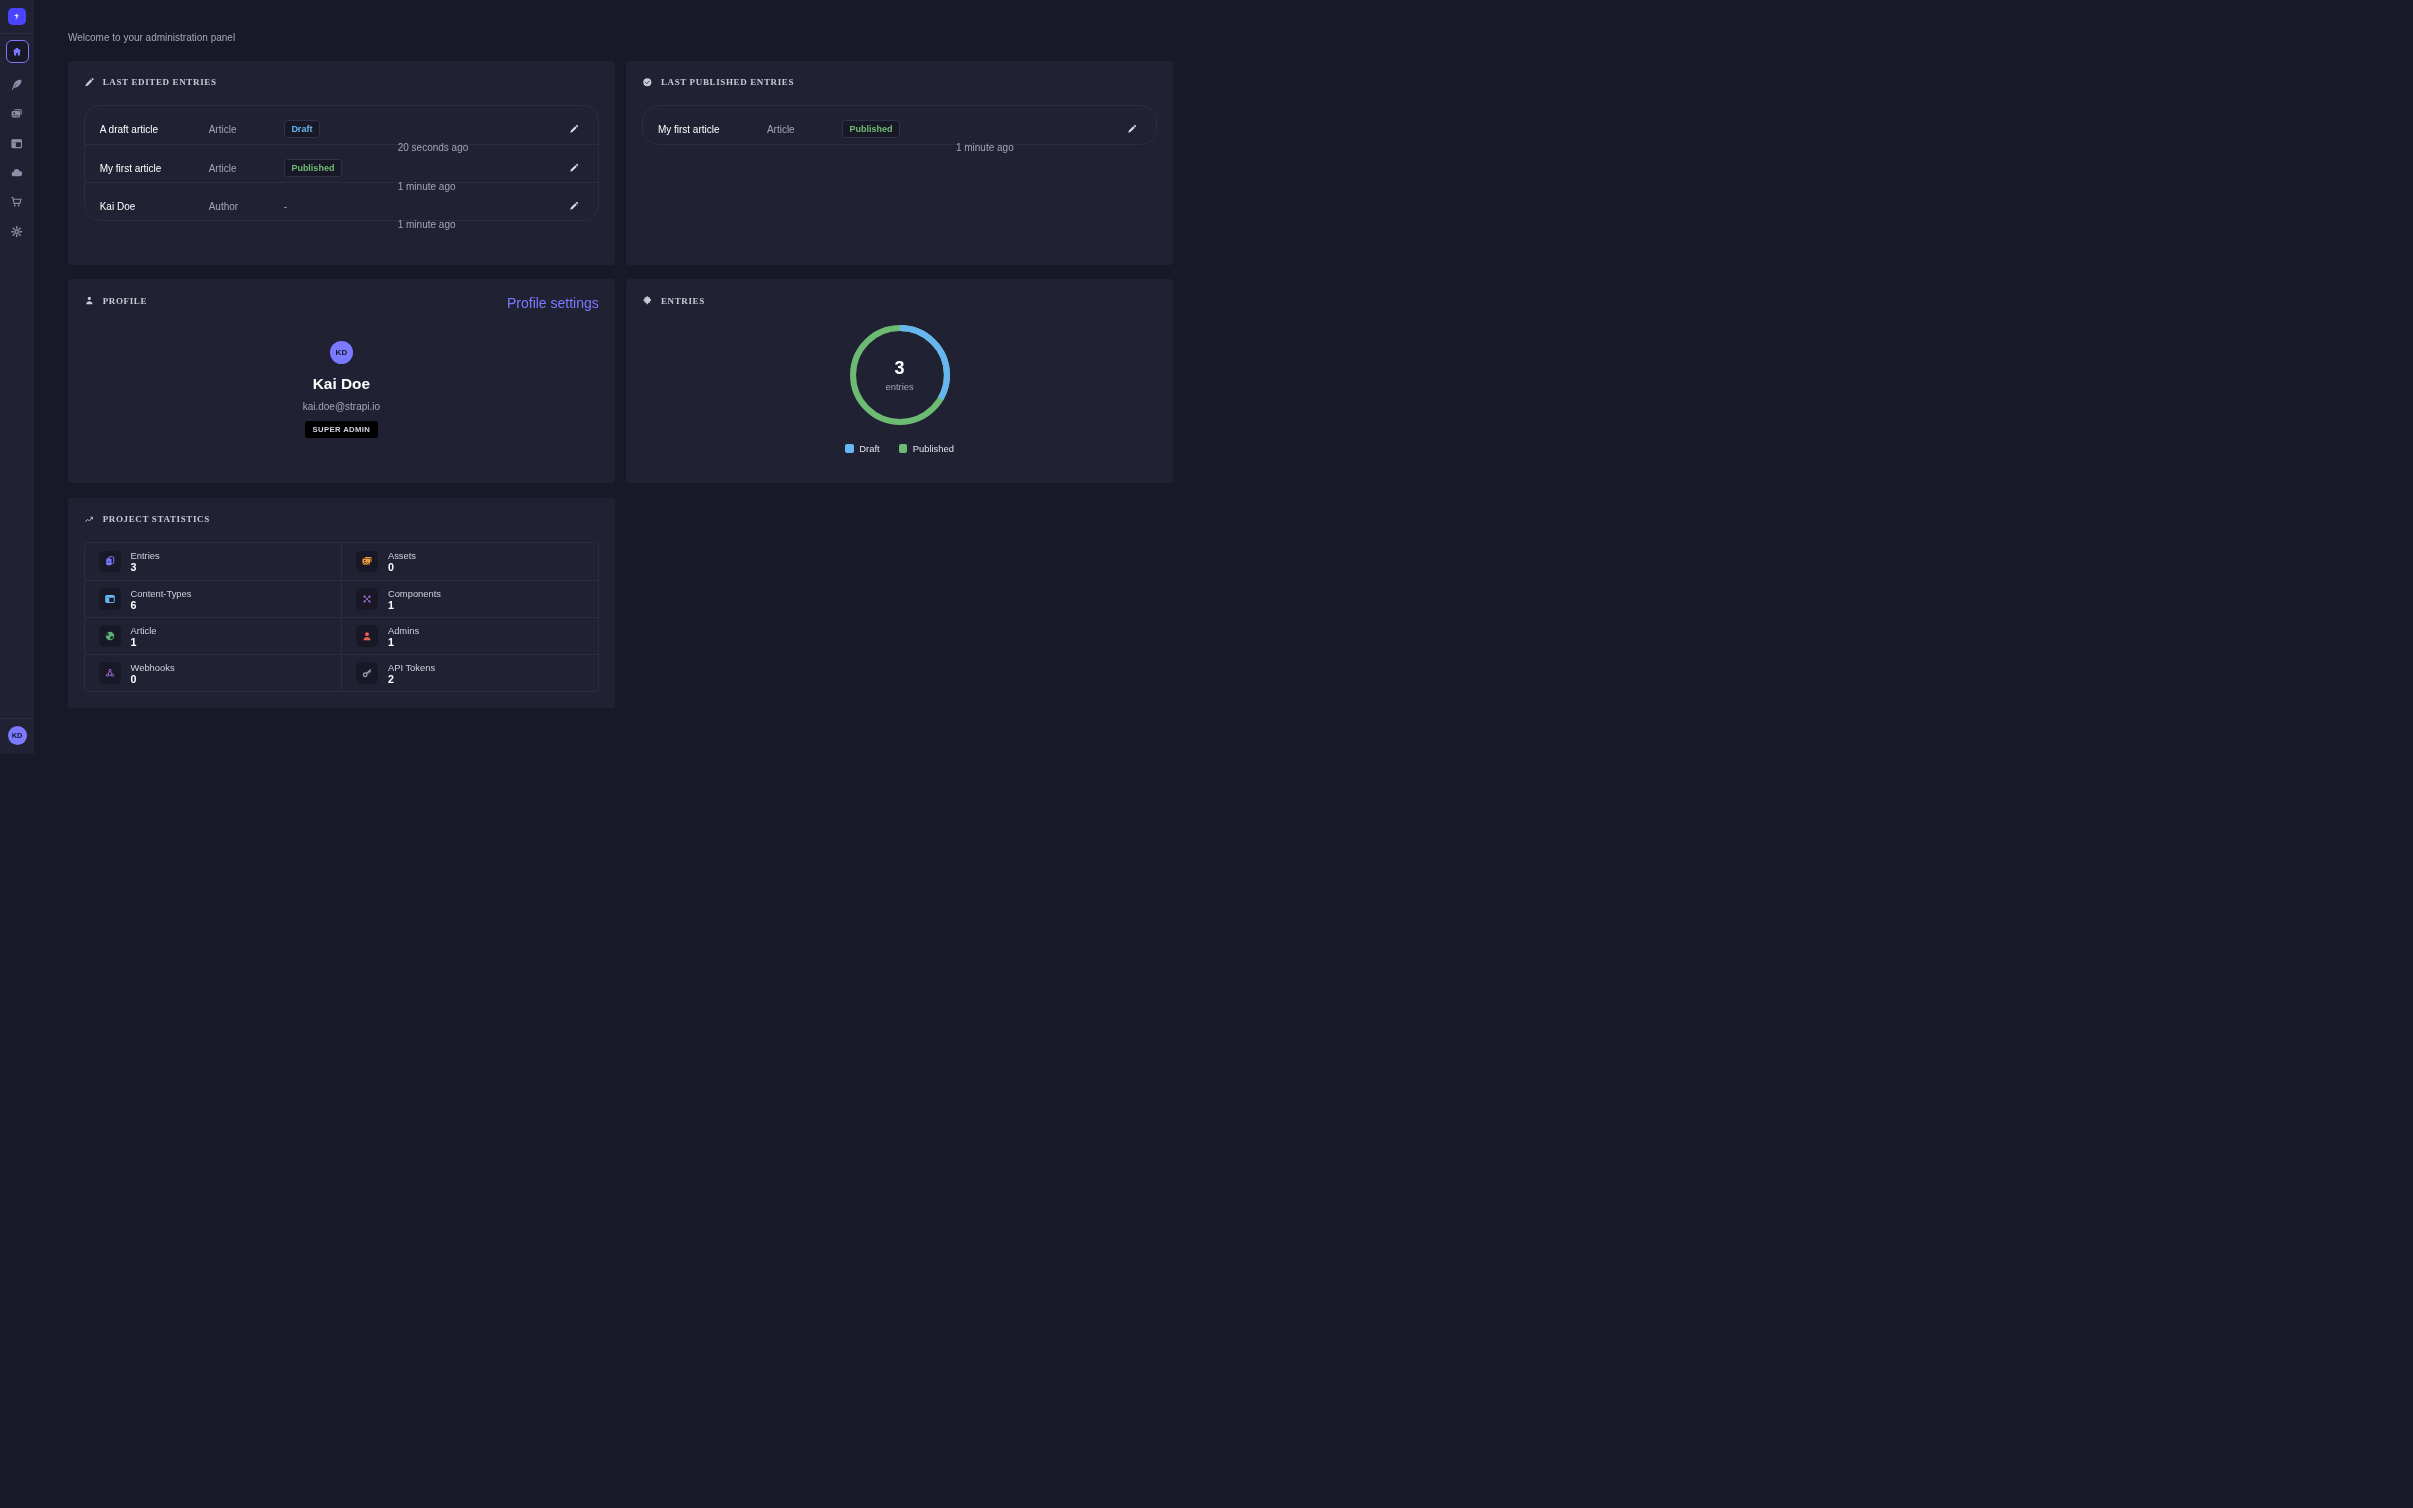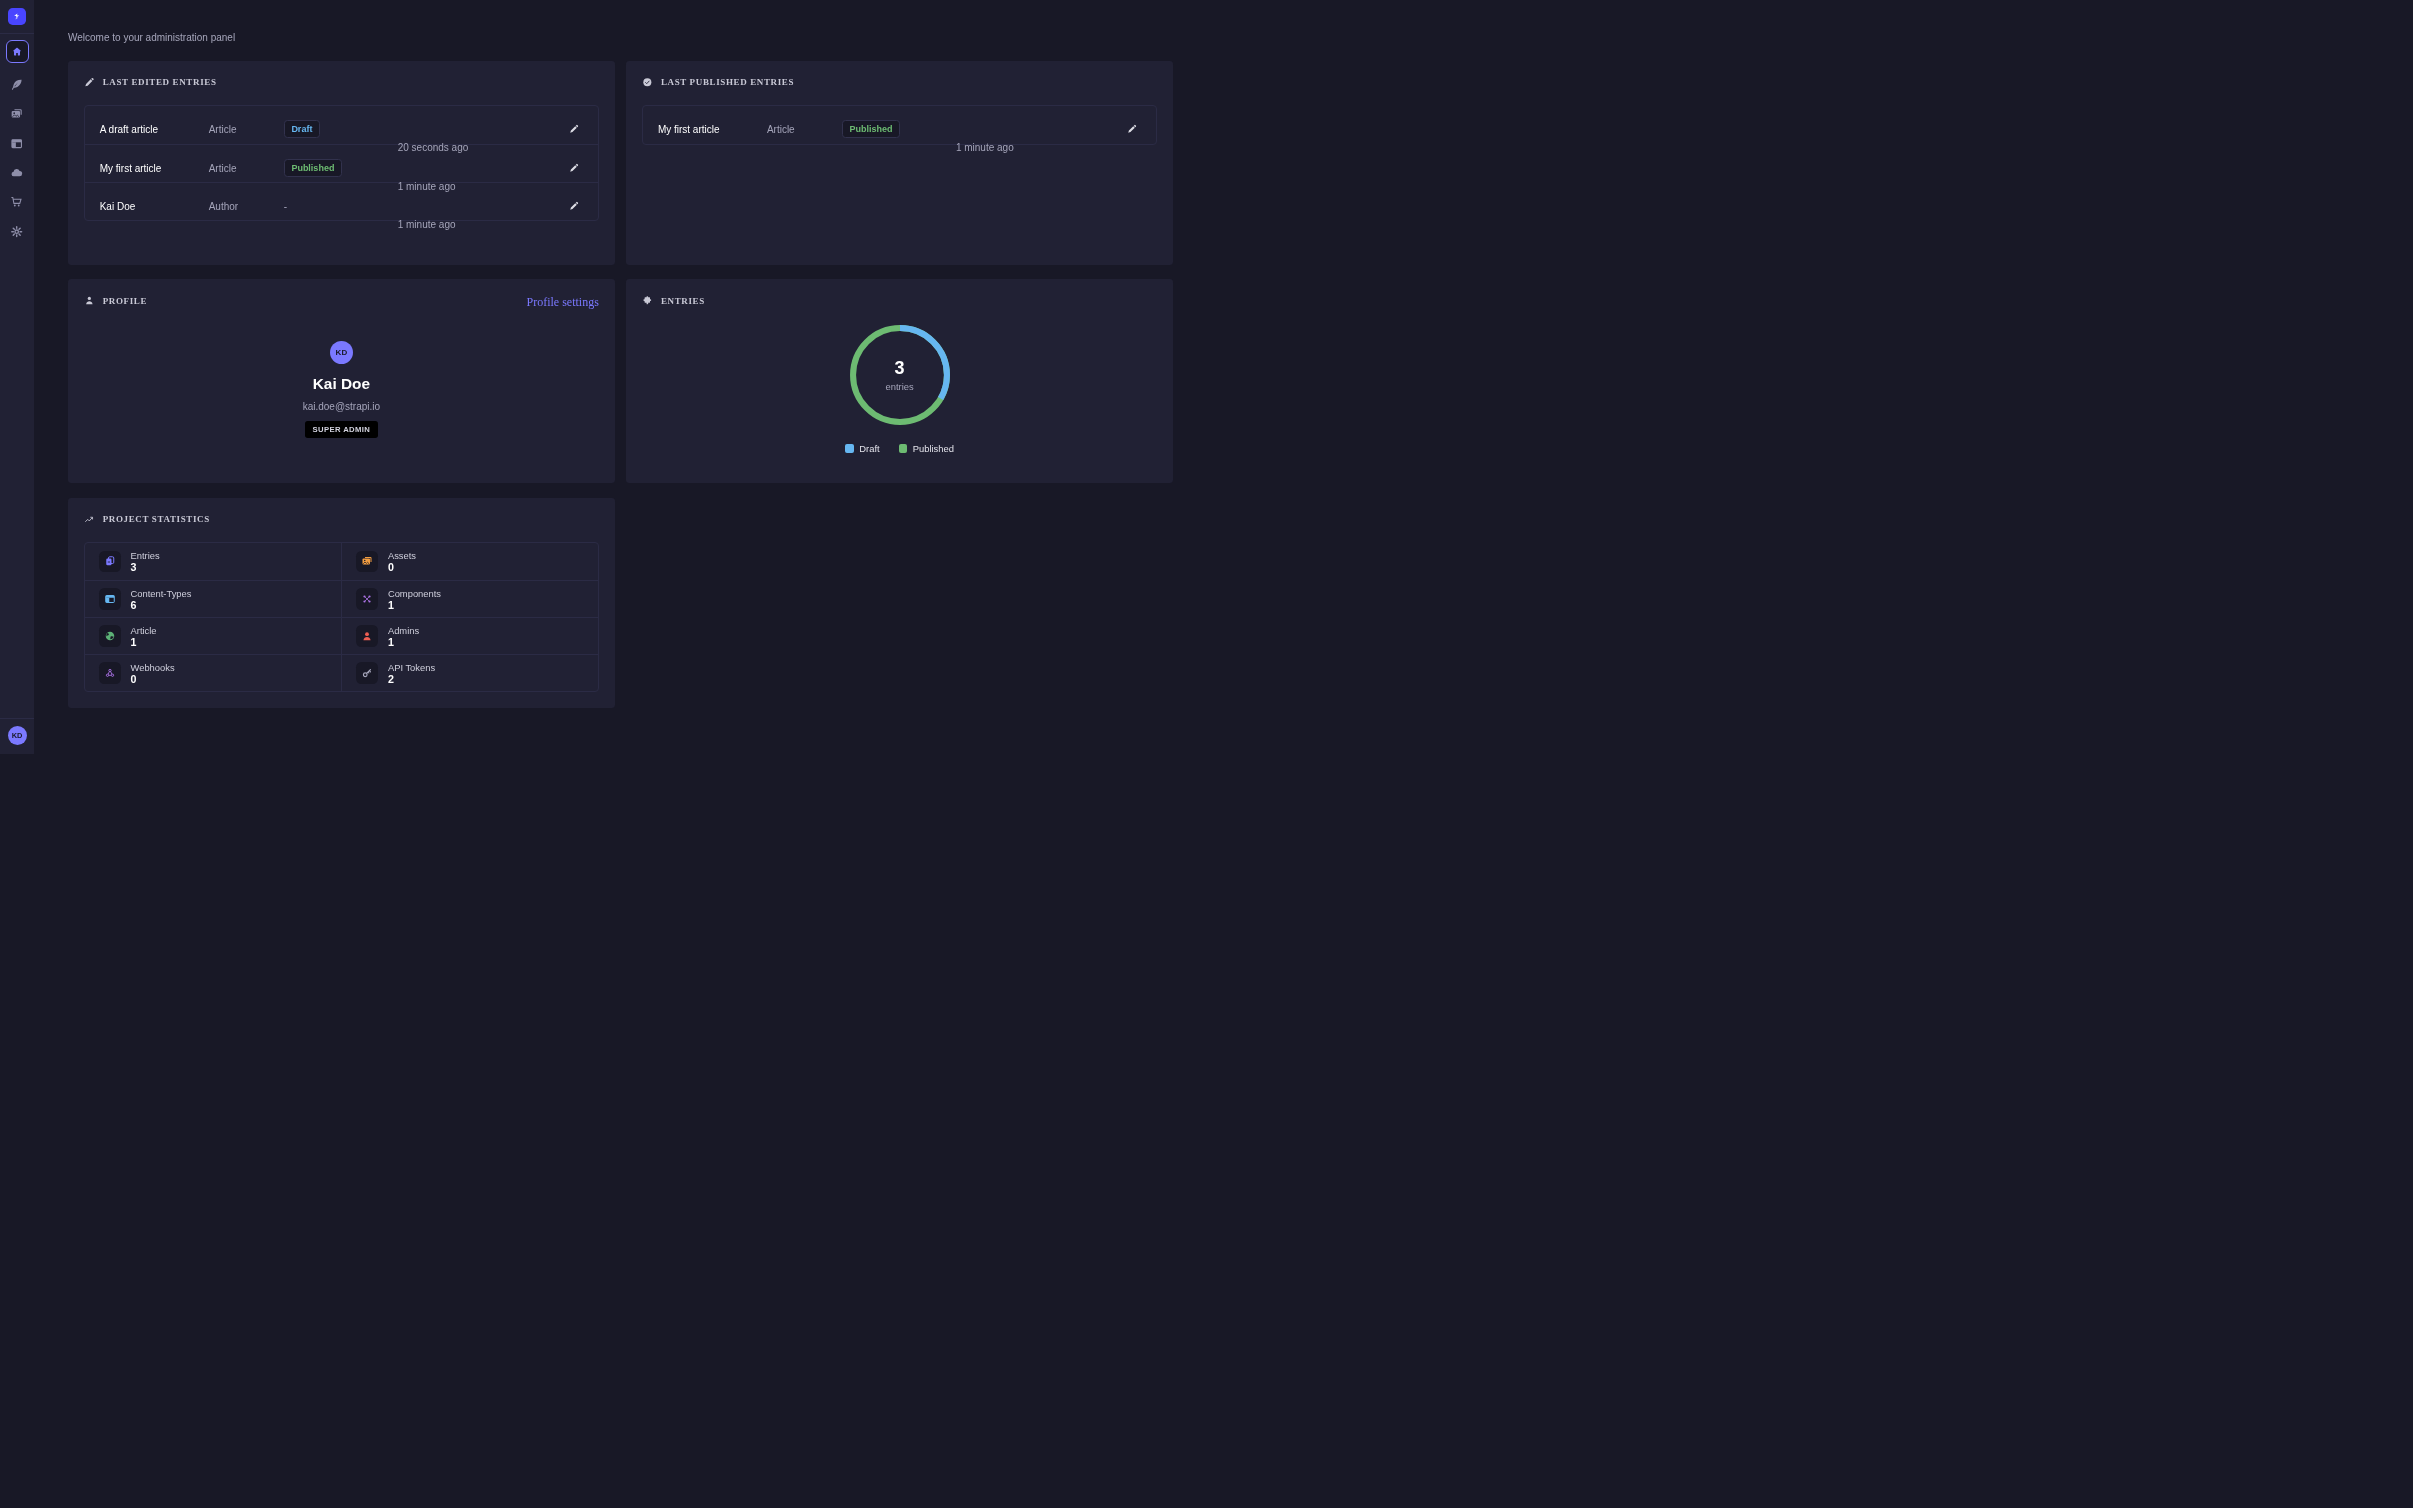--- a/index.html
+++ b/index.html
@@ -49,24 +49,24 @@
     margin-top: 18px;
     display: grid; grid-template-columns: 1fr 1fr; gap: 14.7px 11.4px;
   }
   .card {
     background: #212134; border-radius: 3.4px; min-height: 204px;
     padding: 16px; position: relative;
   }
   .card-head { display: flex; align-items: center; gap: 8px; color: #c9c9d6; }
   .card-head .hicon { width: 10.7px; height: 10.7px; color: #c9c9d6; flex-shrink: 0; }
   .card-title { font-size: 9px; font-weight: 700; letter-spacing: .07em; color: #c9c9d6; font-family: Liberation Serif, serif; }
-  .head-link { position: absolute; right: 16px; top: 16px; font-size: 12px; color: #7b79ff; text-decoration: none; cursor: pointer; font-family: Liberation Serif, serif; }
-
-  
-  .etable { margin-top: 17.4px; border: 0.7px solid #2b2b45; border-radius: 4px; }
+  .head-link { position: absolute; right: 16px; top: 16px; font-size: 14px; color: #7b79ff; text-decoration: none; cursor: pointer; }
+
+  
+  .etable { margin-top: 17.4px; border: 0.7px solid #2b2b45; border-radius: 16px; }
   .erow {
     display: grid; grid-template-columns: 109px 75px 114px 1fr 34px;
     align-items: center; height: 38px; padding-left: 14.7px;
   }
   .erow + .erow { border-top: 0.7px solid #2b2b45; }
   .e-title { font-size: 10px; font-weight: 500; color: #ffffff; }
   .e-type { font-size: 10px; color: #a5a5ba; }
   .badge {
     justify-self: start; display: inline-block; padding: 2.7px 6.7px;
     background: #181826; border: 0.7px solid #32324d; border-radius: 3.4px;

